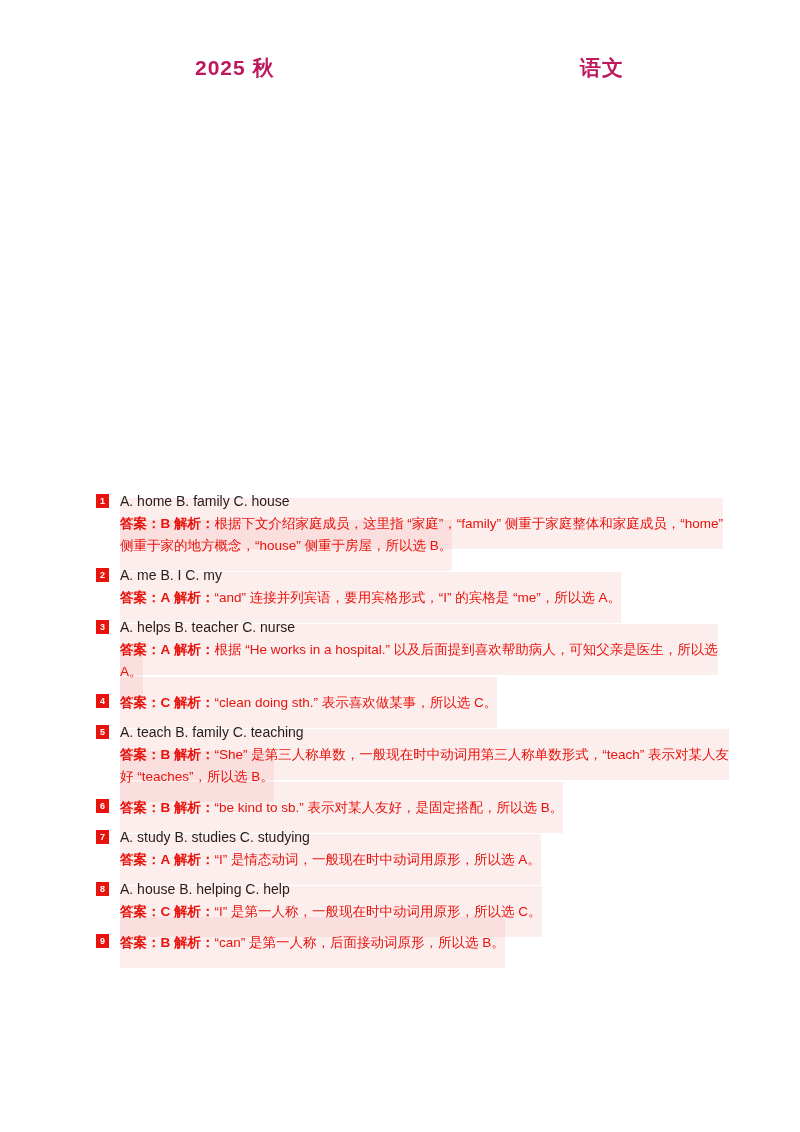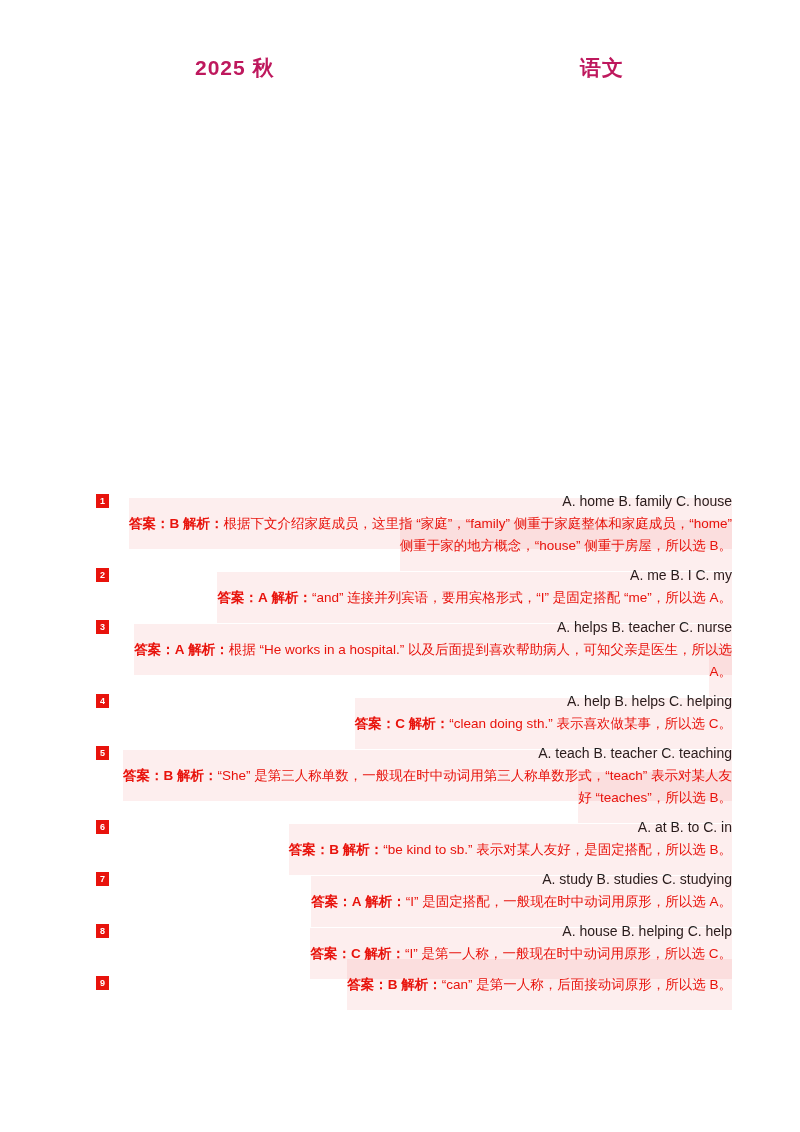--- a/index.html
+++ b/index.html
@@ -58,21 +58,20 @@
     background: #e8130c;
     color: #ffffff;
     font-size: 9px;
     font-weight: bold;
     line-height: 14px;
     text-align: center;
   }
   .q-body {
     flex: 1 1 auto;
     min-width: 0;
-    text-align: right;
   }
   .q-options {
     font-size: 14px;
     color: #1c1c1c;
     line-height: 21px;
   }
   .q-answer-line {
     line-height: 21px;
   }
   .q-answer {
@@ -109,61 +108,59 @@
       <div class="q-body">
         <div class="q-options">A. home B. family C. house</div>
         <div class="q-answer-line"><span class="q-answer"><span class="lbl">答案：</span><span class="ans-letter">B</span> <span class="lbl">解析：</span><span>根据下文介绍家庭成员，这里指 “家庭”，“family” 侧重于家庭整体和家庭成员，“home” 侧重于家的地方概念，“house” 侧重于房屋，所以选 B。</span></span></div>
       </div>
     </div>
 
     <div class="q">
       <div class="q-num">2</div>
       <div class="q-body">
         <div class="q-options">A. me B. I C. my</div>
-        <div class="q-answer-line"><span class="q-answer"><span class="lbl">答案：</span><span class="ans-letter">A</span> <span class="lbl">解析：</span><span>“and” 连接并列宾语，要用宾格形式，“I” 是固定搭配 “me”，所以选 A。</span></span></div>
+        <div class="q-answer-line"><span class="q-answer"><span class="lbl">答案：</span><span class="ans-letter">A</span> <span class="lbl">解析：</span><span>“and” 连接并列宾语，要用宾格形式，“I” 的宾格是 “me”，所以选 A。</span></span></div>
       </div>
     </div>
 
     <div class="q">
       <div class="q-num">3</div>
       <div class="q-body">
         <div class="q-options">A. helps B. teacher C. nurse</div>
         <div class="q-answer-line"><span class="q-answer"><span class="lbl">答案：</span><span class="ans-letter">A</span> <span class="lbl">解析：</span><span>根据 “He works in a hospital.” 以及后面提到喜欢帮助病人，可知父亲是医生，所以选 A。</span></span></div>
       </div>
     </div>
 
     <div class="q">
       <div class="q-num">4</div>
       <div class="q-body">
-        <div class="q-options">A. help B. helps C. helping</div>
         <div class="q-answer-line"><span class="q-answer"><span class="lbl">答案：</span><span class="ans-letter">C</span> <span class="lbl">解析：</span><span>“clean doing sth.” 表示喜欢做某事，所以选 C。</span></span></div>
       </div>
     </div>
 
     <div class="q">
       <div class="q-num">5</div>
       <div class="q-body">
-        <div class="q-options">A. teach B. teacher C. teaching</div>
+        <div class="q-options">A. teach B. family C. teaching</div>
         <div class="q-answer-line"><span class="q-answer"><span class="lbl">答案：</span><span class="ans-letter">B</span> <span class="lbl">解析：</span><span>“She” 是第三人称单数，一般现在时中动词用第三人称单数形式，“teach” 表示对某人友好 “teaches”，所以选 B。</span></span></div>
       </div>
     </div>
 
     <div class="q">
       <div class="q-num">6</div>
       <div class="q-body">
-        <div class="q-options">A. at B. to C. in</div>
         <div class="q-answer-line"><span class="q-answer"><span class="lbl">答案：</span><span class="ans-letter">B</span> <span class="lbl">解析：</span><span>“be kind to sb.” 表示对某人友好，是固定搭配，所以选 B。</span></span></div>
       </div>
     </div>
 
     <div class="q">
       <div class="q-num">7</div>
       <div class="q-body">
         <div class="q-options">A. study B. studies C. studying</div>
-        <div class="q-answer-line"><span class="q-answer"><span class="lbl">答案：</span><span class="ans-letter">A</span> <span class="lbl">解析：</span><span>“I” 是固定搭配，一般现在时中动词用原形，所以选 A。</span></span></div>
+        <div class="q-answer-line"><span class="q-answer"><span class="lbl">答案：</span><span class="ans-letter">A</span> <span class="lbl">解析：</span><span>“I” 是情态动词，一般现在时中动词用原形，所以选 A。</span></span></div>
       </div>
     </div>
 
     <div class="q">
       <div class="q-num">8</div>
       <div class="q-body">
         <div class="q-options">A. house B. helping C. help</div>
         <div class="q-answer-line"><span class="q-answer"><span class="lbl">答案：</span><span class="ans-letter">C</span> <span class="lbl">解析：</span><span>“I” 是第一人称，一般现在时中动词用原形，所以选 C。</span></span></div>
       </div>
     </div>

